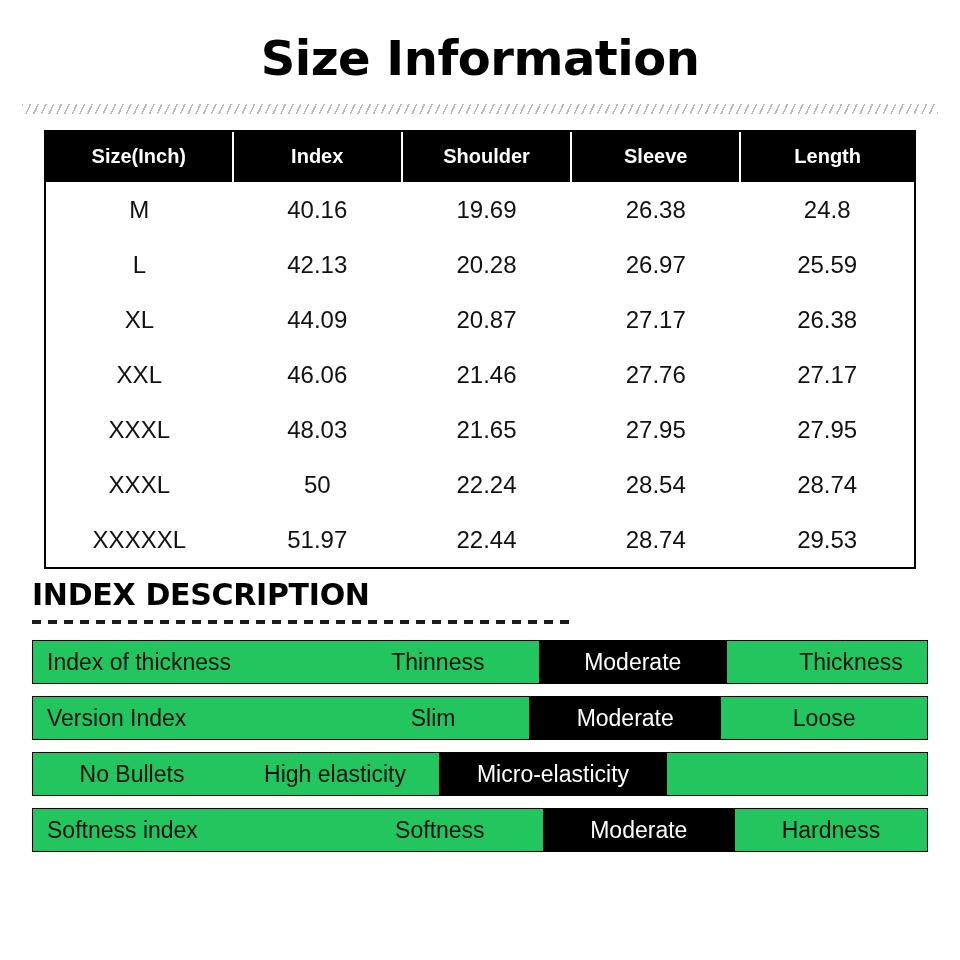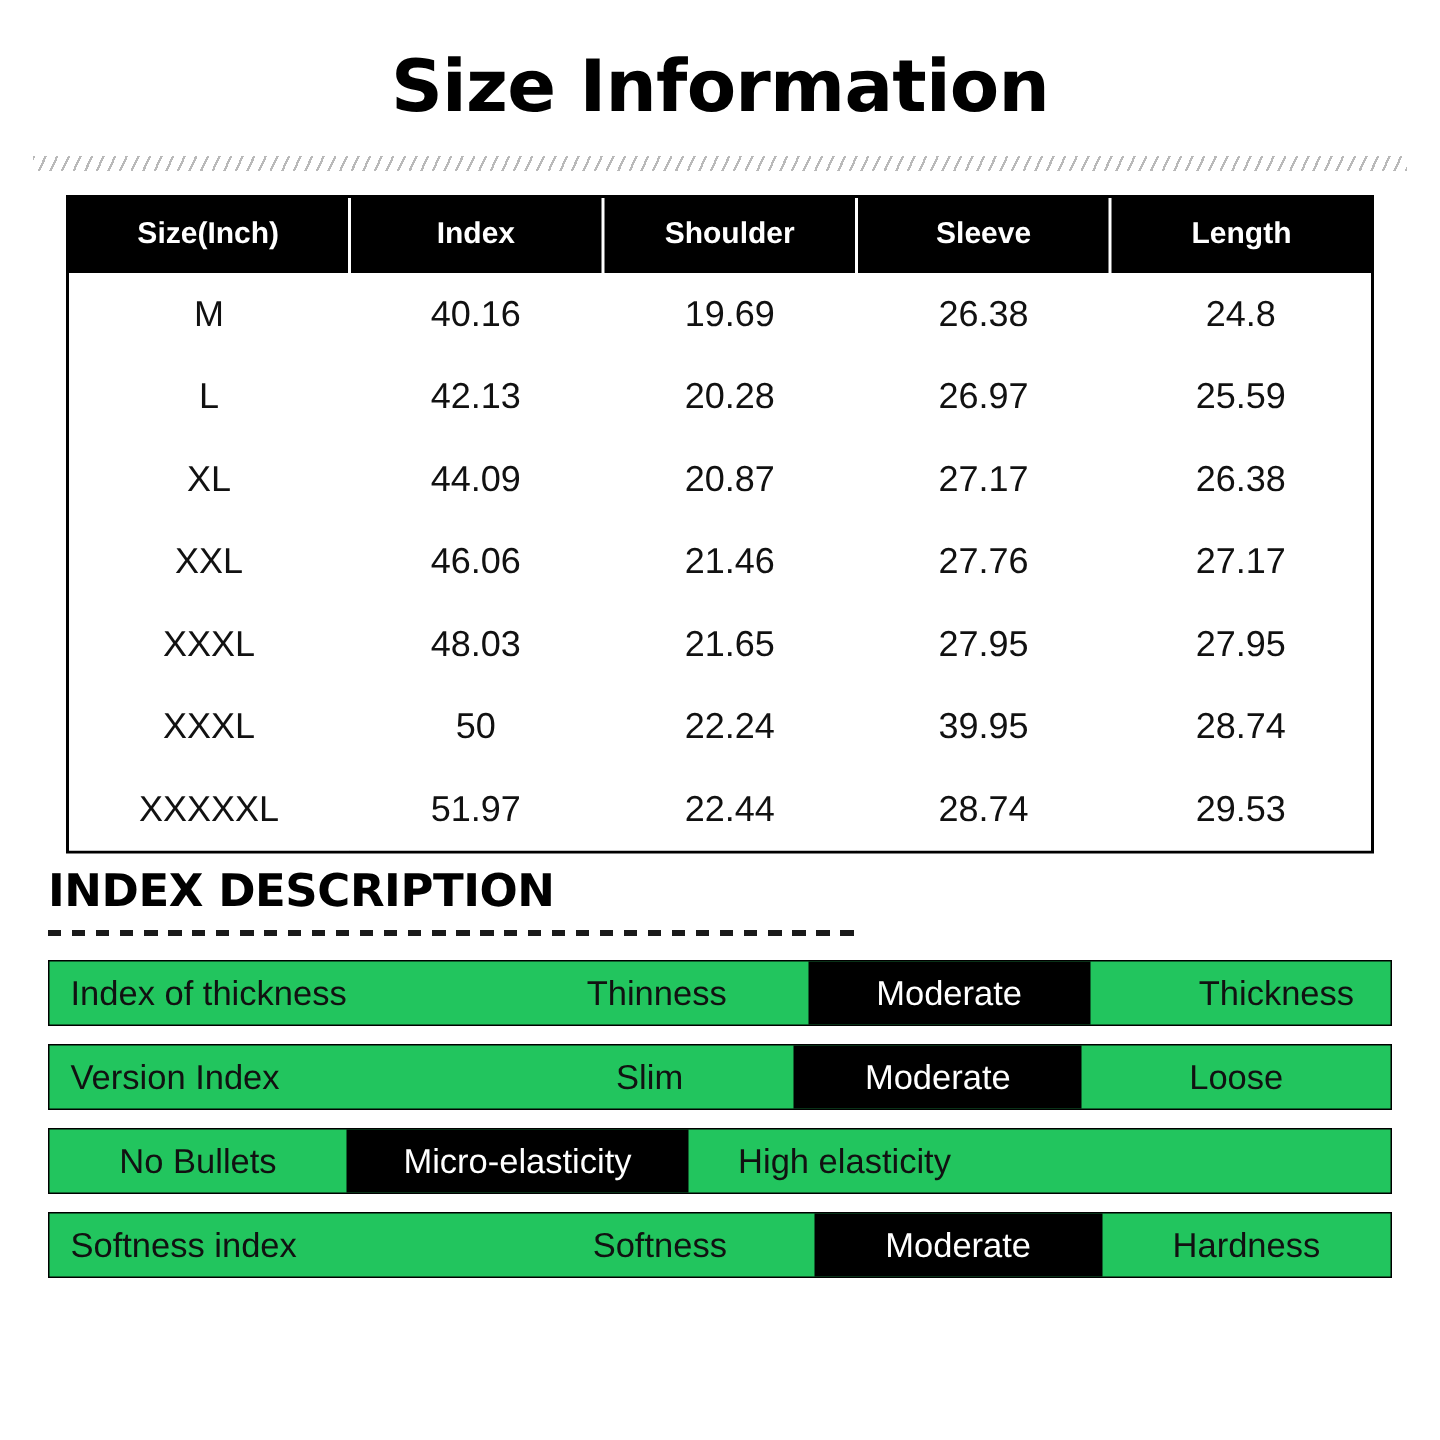--- a/index.html
+++ b/index.html
@@ -221,21 +221,21 @@
           <td>XXXL</td>
           <td>48.03</td>
           <td>21.65</td>
           <td>27.95</td>
           <td>27.95</td>
         </tr>
         <tr>
           <td>XXXL</td>
           <td>50</td>
           <td>22.24</td>
-          <td>39.95</td>
+          <td>28.54</td>
           <td>28.74</td>
         </tr>
         <tr>
           <td>XXXXXL</td>
           <td>51.97</td>
           <td>22.44</td>
           <td>28.74</td>
           <td>29.53</td>
         </tr>
       </tbody>
@@ -256,22 +256,22 @@
 
     <div class="index-row row1">
       <div class="label">Version Index</div>
       <div class="opt opt0">Slim</div>
       <div class="opt opt1 sel">Moderate</div>
       <div class="opt opt2">Loose</div>
     </div>
 
     <div class="index-row row2">
       <div class="opt opt0">No Bullets</div>
+      <div class="opt opt2">High elasticity</div>
       <div class="opt opt1 sel">Micro-elasticity</div>
-      <div class="opt opt2">High elasticity</div>
     </div>
 
     <div class="index-row row3">
       <div class="label">Softness index</div>
       <div class="opt opt0">Softness</div>
       <div class="opt opt1 sel">Moderate</div>
       <div class="opt opt2">Hardness</div>
     </div>
 
   </div>

